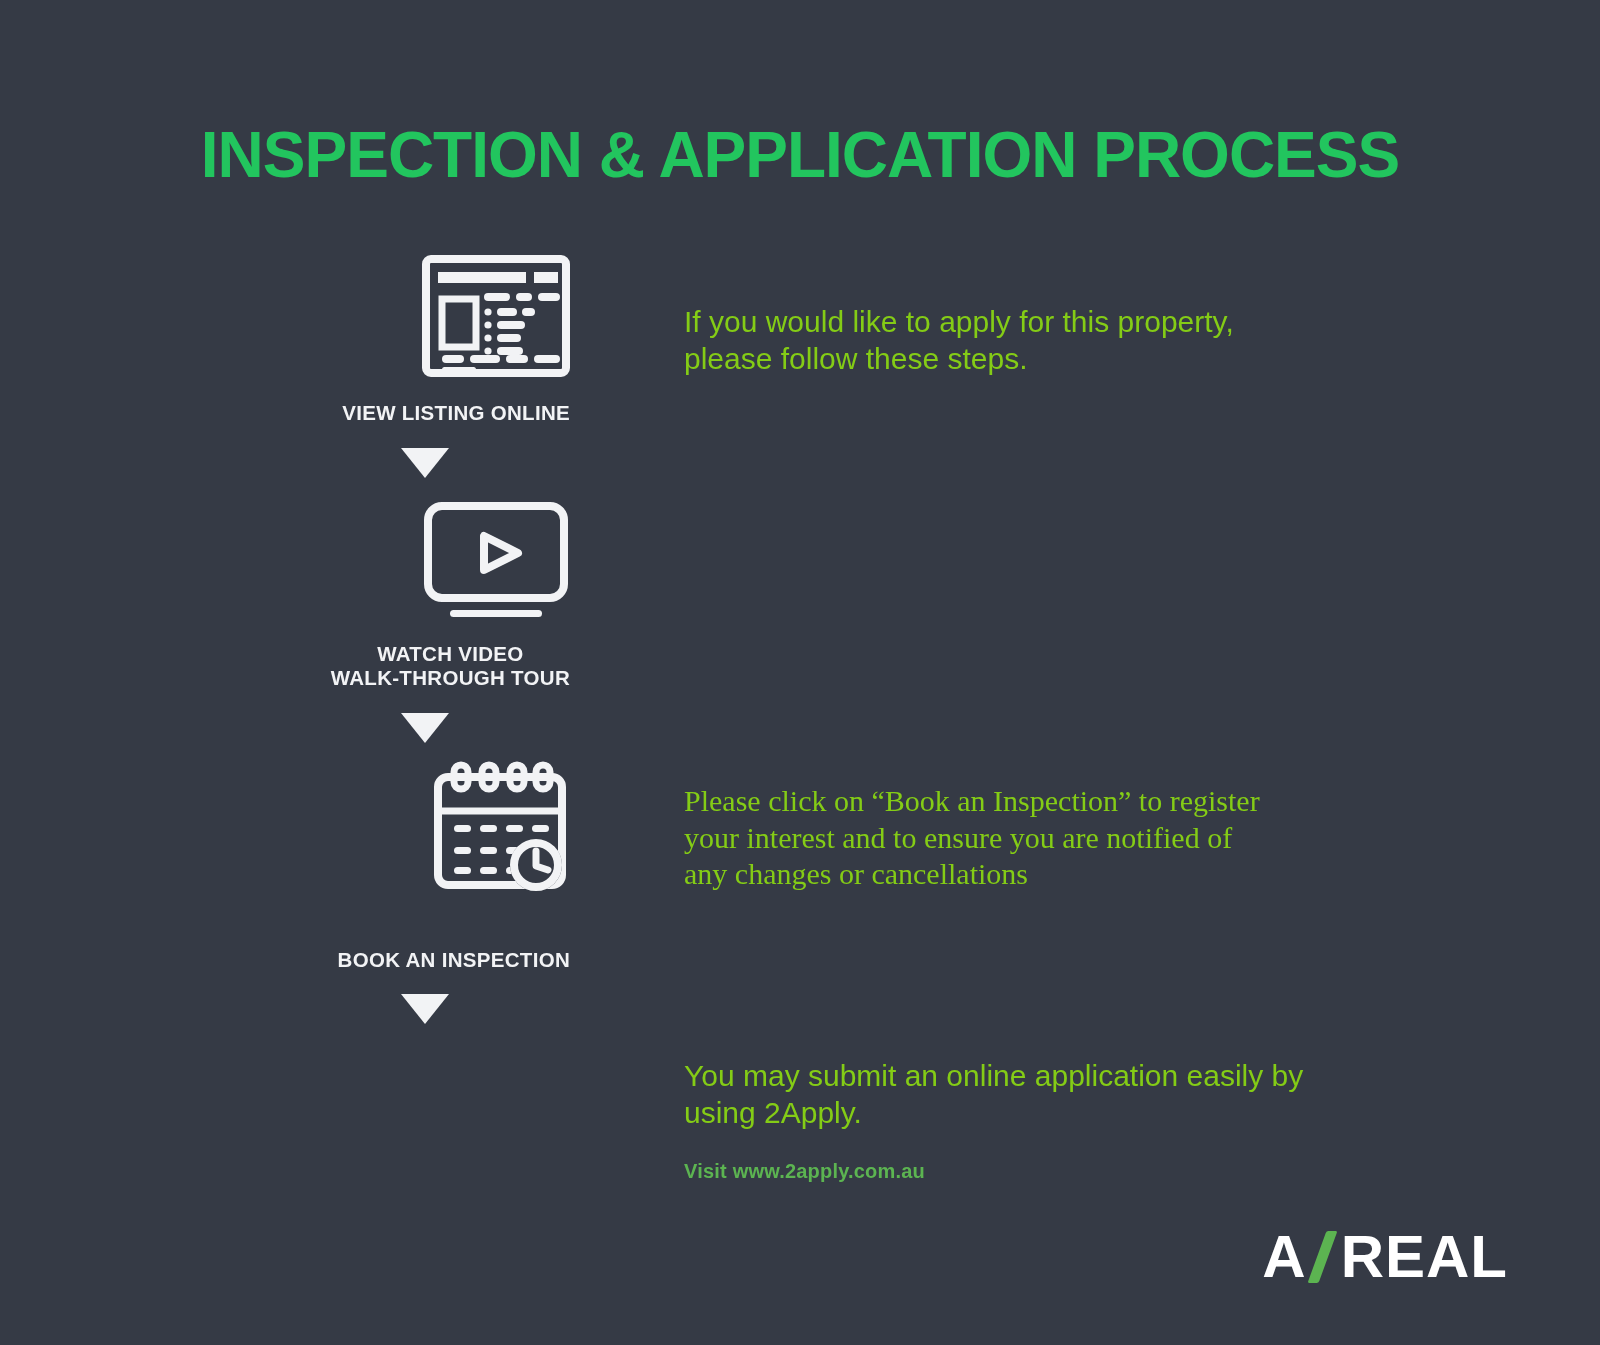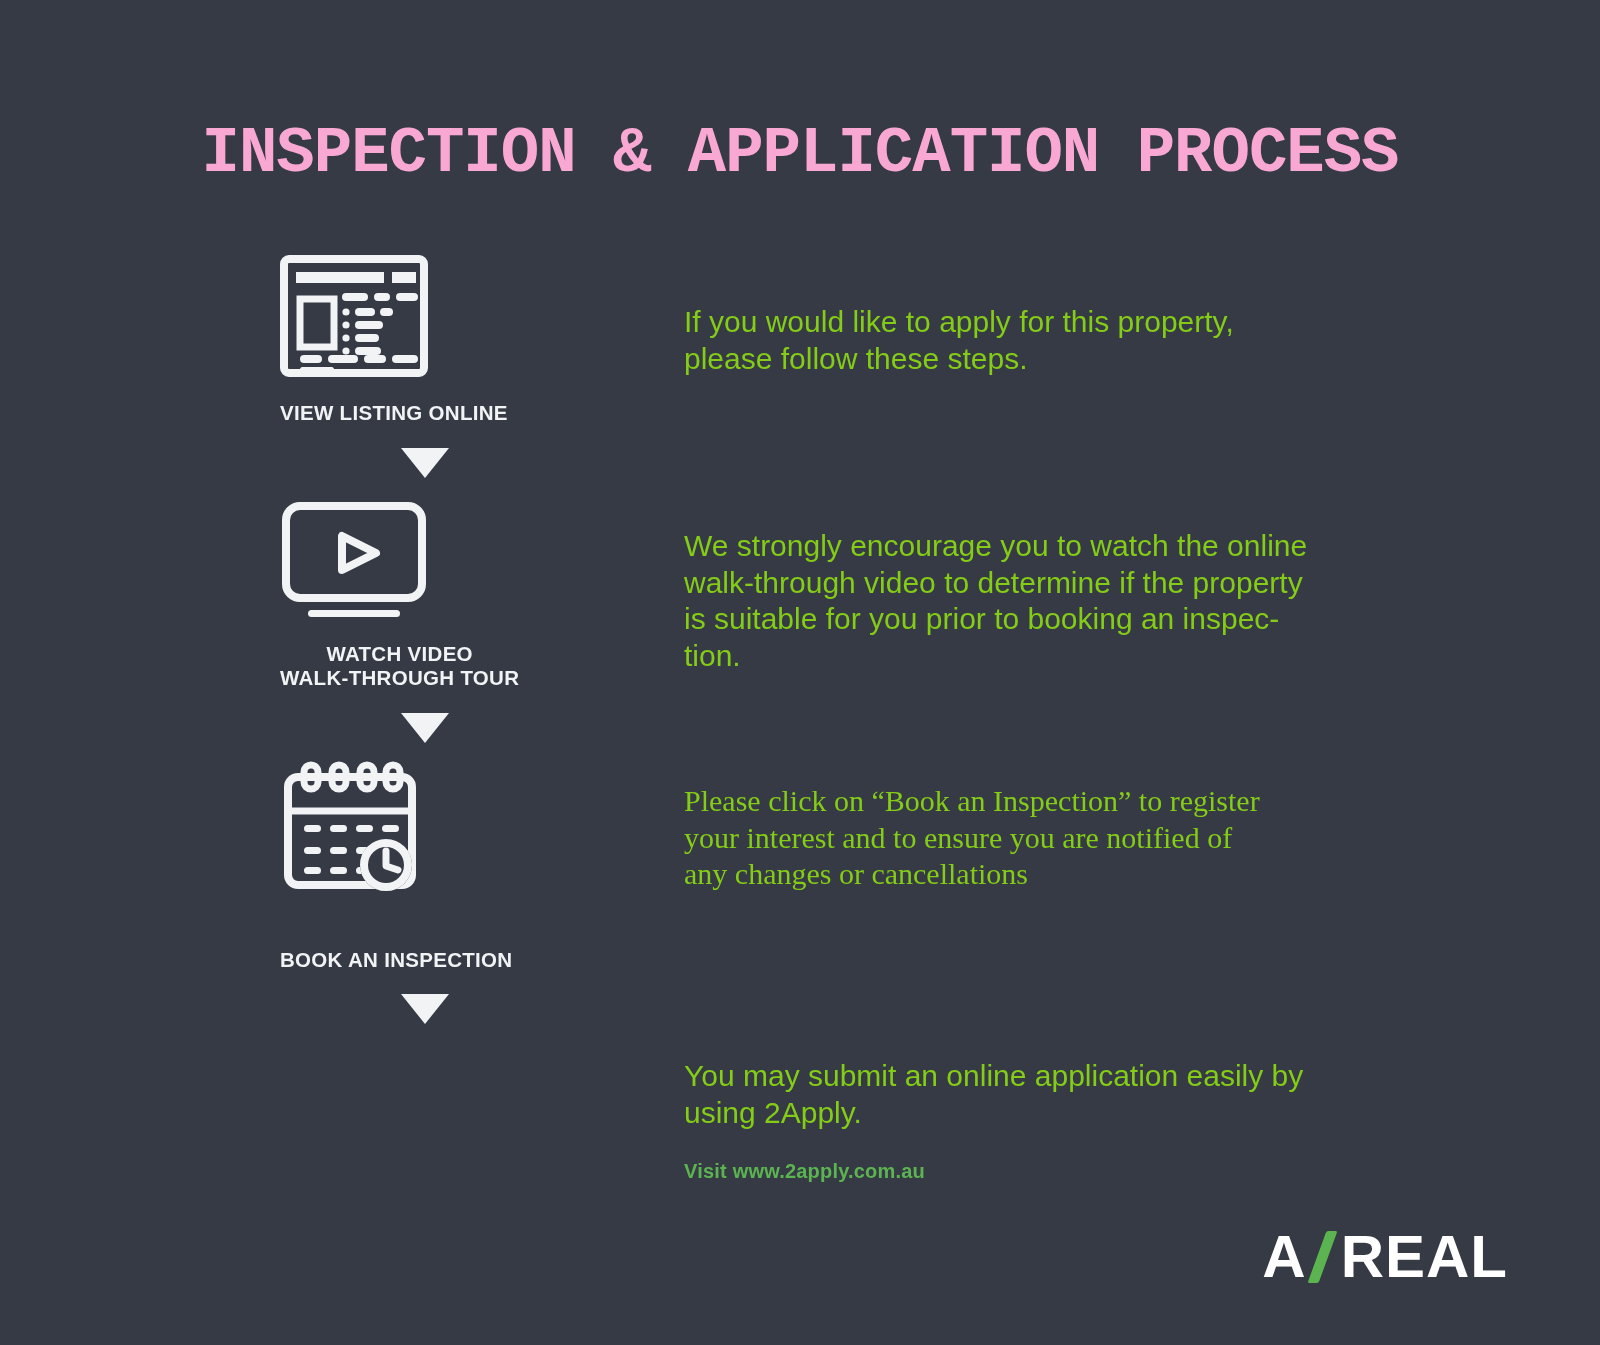--- a/index.html
+++ b/index.html
@@ -8,30 +8,30 @@
     background:#353a45;
     font-family:"Liberation Sans", sans-serif;
     overflow:hidden;
   }
   .page { position:relative; width:1600px; height:1345px; background:#353a45; }
 
   
   .title {
     position:absolute; left:0; top:118px; width:1600px;
     text-align:center;
-    color:#f9a8d4;
+    color:#22c55e;
     font-size:64px;
     font-weight:bold;
     letter-spacing:-1px;
-    font-family:Liberation Mono, monospace;
+    font-family:Liberation Sans, sans-serif;
   }
 
   
   .flow { position:absolute; left:280px; top:255px; width:290px; }
-  .step { width:290px; display:flex; flex-direction:column; align-items:flex-start; }
+  .step { width:290px; display:flex; flex-direction:column; align-items:flex-end; }
   .icon-wrap { display:flex; align-items:center; justify-content:center; }
   .step-label {
     color:#f2f3f5;
     font-size:20.5px;
     font-weight:bold;
     letter-spacing:0.3px;
     text-align:center;
     line-height:1.2;
     white-space:pre-line;
   }
@@ -186,24 +186,20 @@
 
     <div class="arrow-slot" style="margin-top:22px;">
       <div class="arrow"></div>
     </div>
 
 
   </div>
 
   <div class="copy c1">If you would like to apply for this property,
 please follow these steps.</div>
-  <div class="copy c2">We strongly encourage you to watch the online
-walk-through video to determine if the property
-is suitable for you prior to booking an inspec-
-tion.</div>
   <div class="copy c3">Please click on “Book an Inspection” to register
 your interest and to ensure you are notified of
 any changes or cancellations</div>
   <div class="copy c4">You may submit an online application easily by
 using 2Apply.</div>
   <div class="visit">Visit www.2apply.com.au</div>
 
   <div class="logo">
     <span>A</span>
     <span class="slash"></span>

